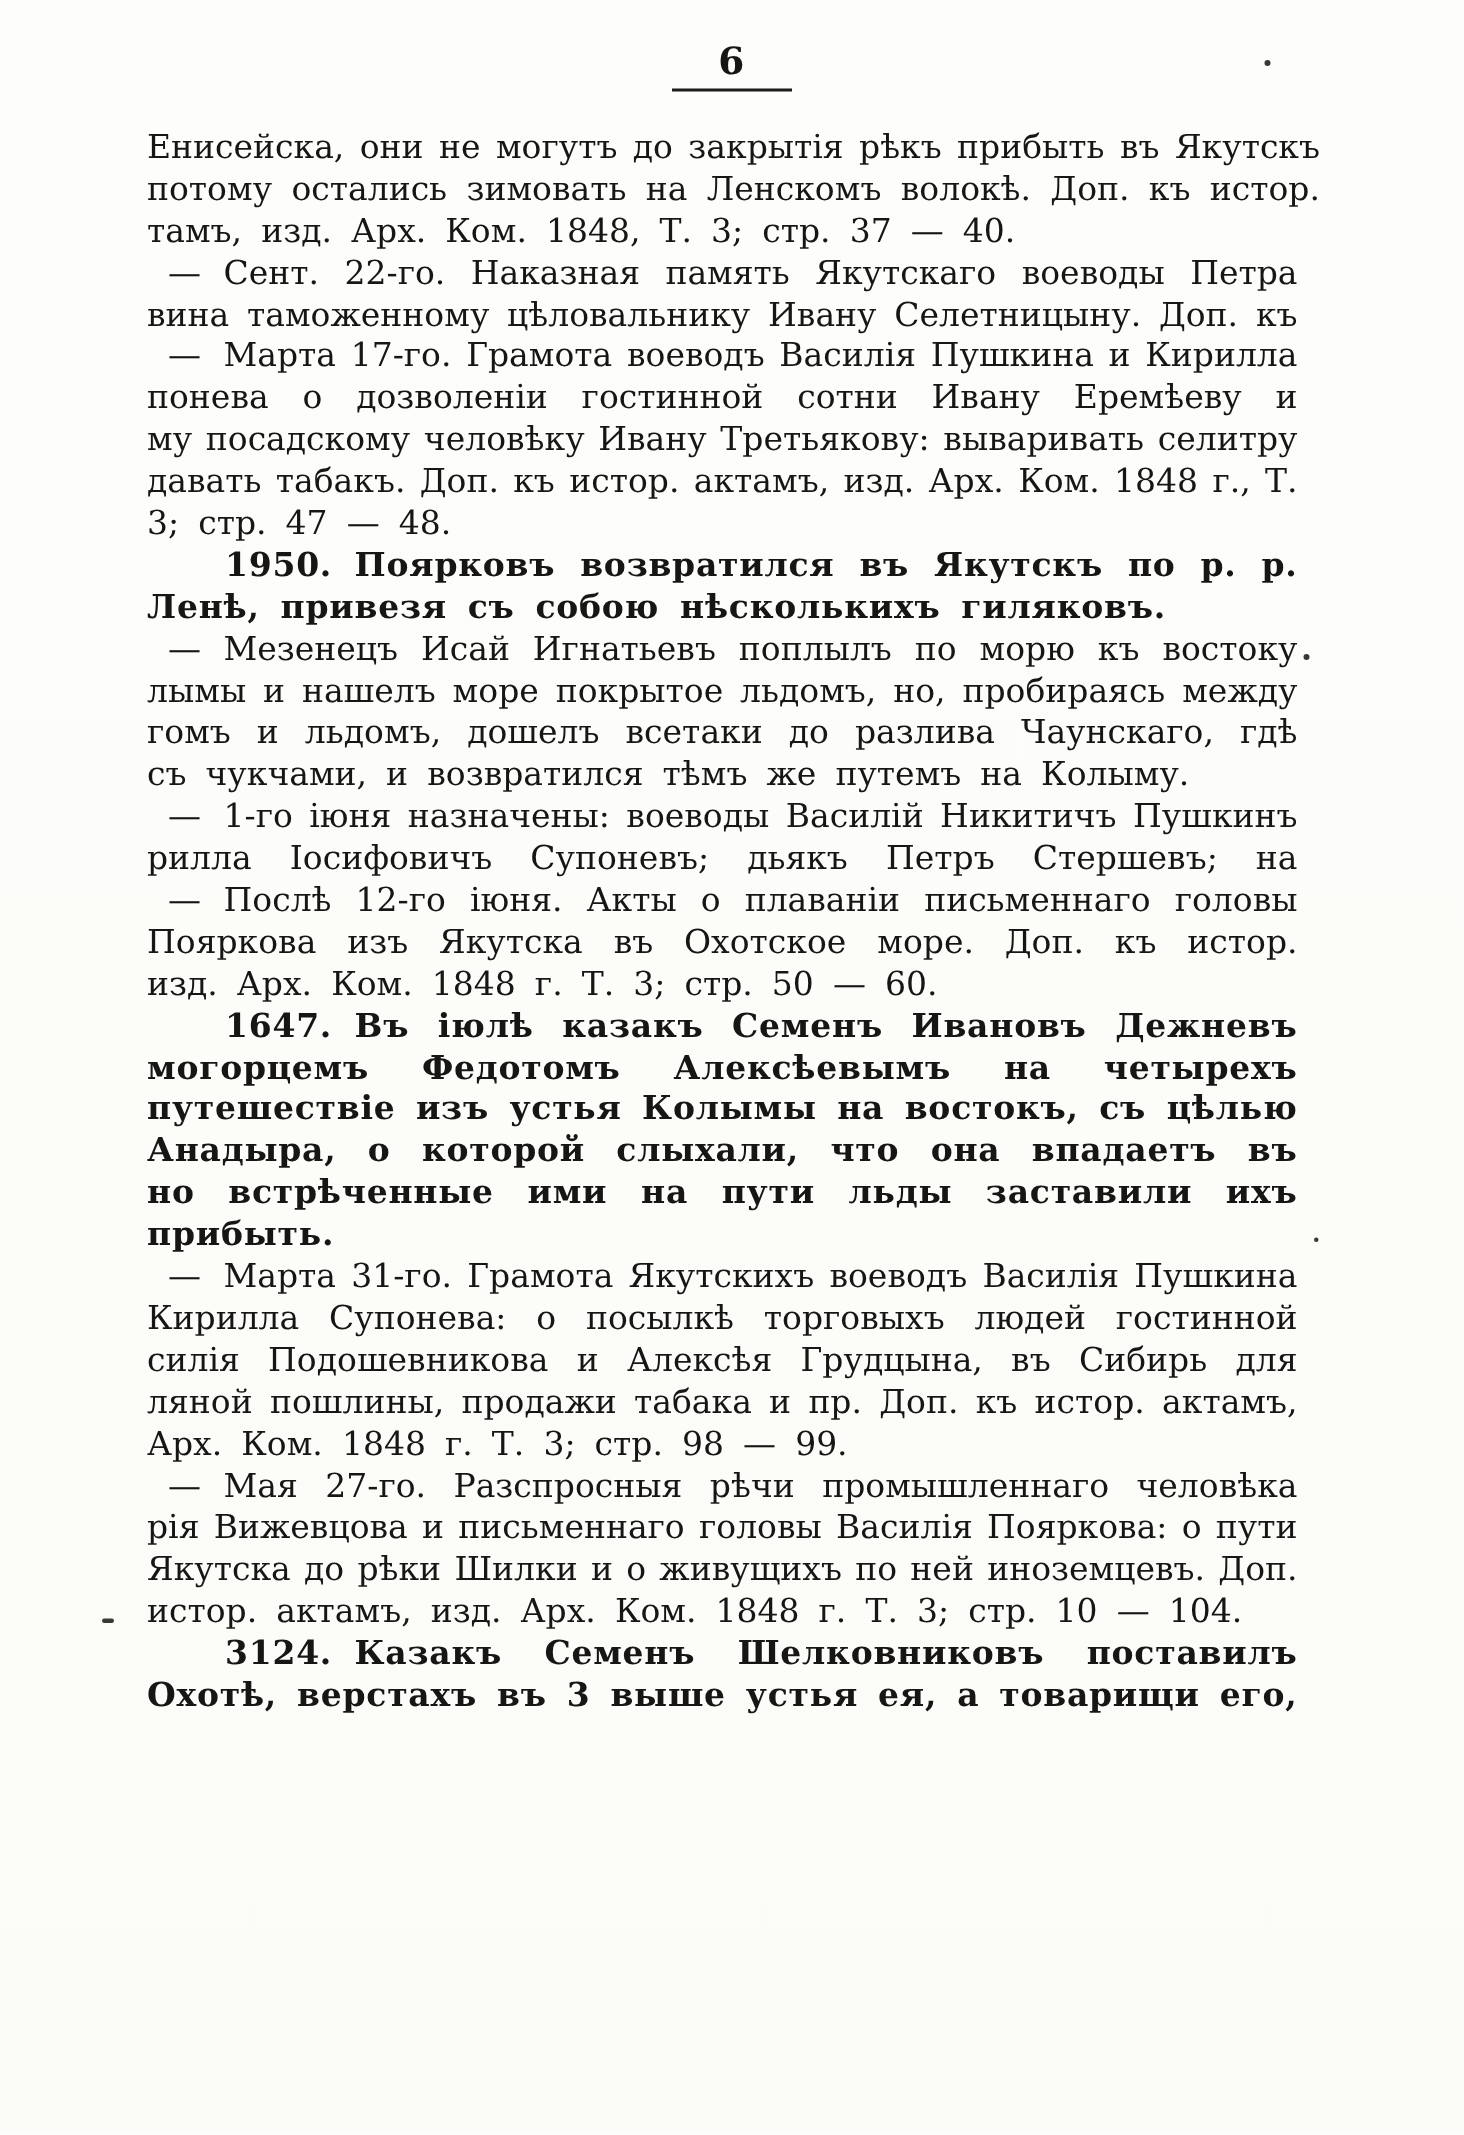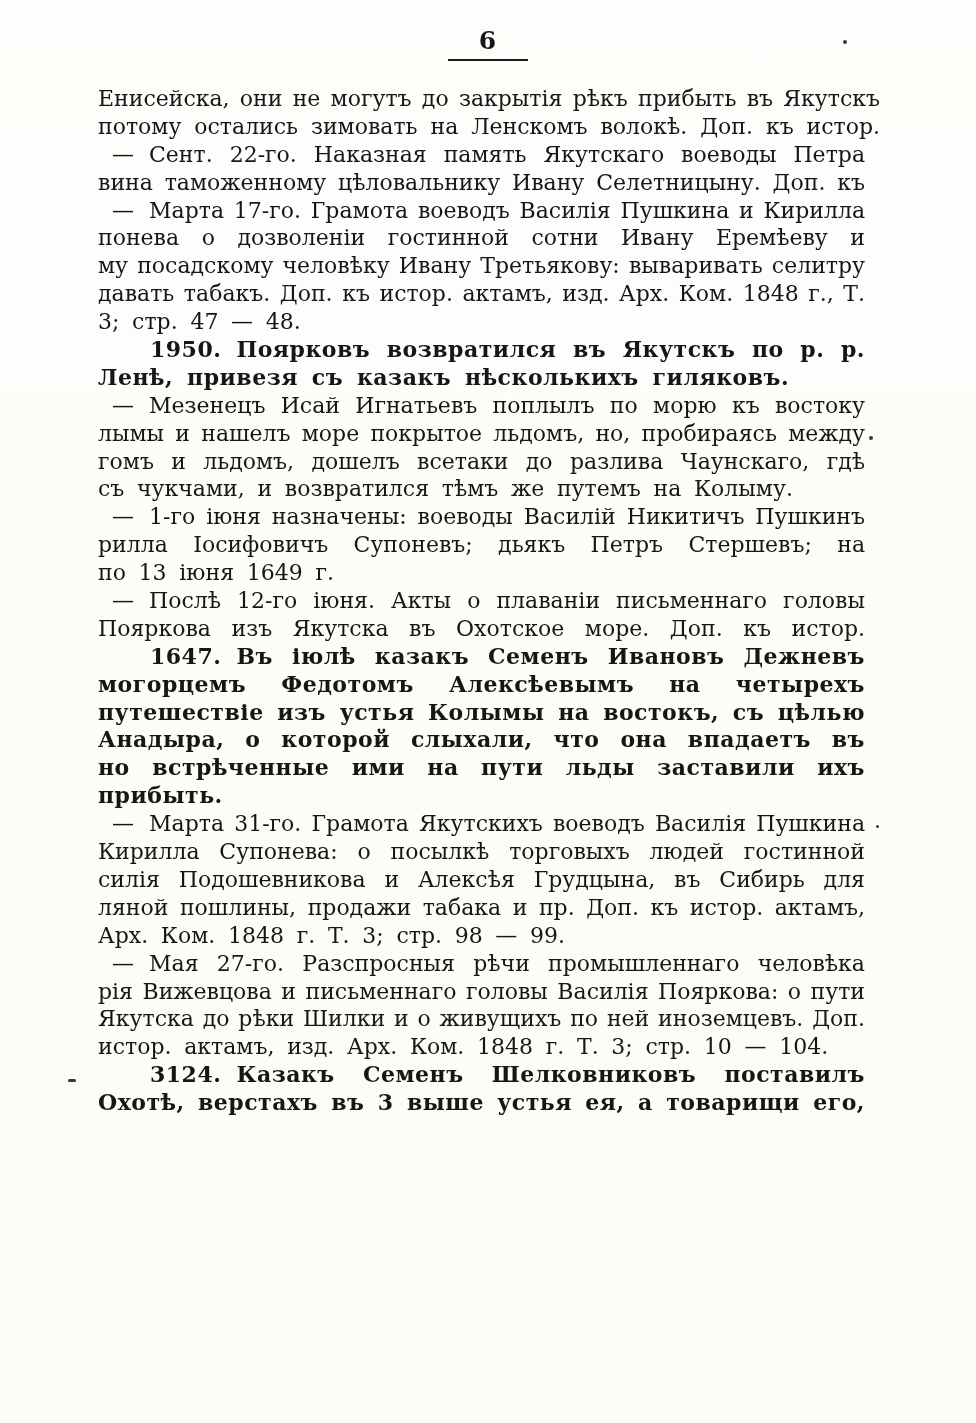--- a/index.html
+++ b/index.html
@@ -49,50 +49,51 @@
 
 <header class="page-header">
   <div class="page-number">6</div>
   <div class="page-number-rule"></div>
 </header>
 
 <main class="text-block" id="text-block">
     <div class="para plain">
       <div class="line first"><span>Енисейска, они не могутъ до закрытія рѣкъ прибыть въ Якутскъ и</span></div>
       <div class="line">потому остались зимовать на Ленскомъ волокѣ. Доп. къ истор. ак-</div>
+      <div class="line last">тамъ, изд. Арх. Ком. 1848, Т. 3; стр. 37 — 40.</div>
     </div>
     <div class="para dash">
       <div class="line first"><span class="dash">—</span><span>Сент. 22-го. Наказная память Якутскаго воеводы Петра Голо-</span></div>
       <div class="line">вина таможенному цѣловальнику Ивану Селетницыну. Доп. къ истор.</div>
     </div>
     <div class="para dash">
       <div class="line first"><span class="dash">—</span><span>Марта 17-го. Грамота воеводъ Василія Пушкина и Кирилла Су-</span></div>
       <div class="line">понева о дозволеніи гостинной сотни Ивану Еремѣеву и Ярославско-</div>
       <div class="line">му посадскому человѣку Ивану Третьякову: вываривать селитру и про-</div>
       <div class="line">давать табакъ. Доп. къ истор. актамъ, изд. Арх. Ком. 1848 г., Т.</div>
       <div class="line last">3; стр. 47 — 48.</div>
     </div>
     <div class="para year">
       <div class="line first"><b class="year">1950.</b><span>Поярковъ возвратился въ Якутскъ по р. р. Маѣ, Алдану и</span></div>
-      <div class="line last">Ленѣ, привезя съ казакъ нѣсколькихъ гиляковъ.</div>
+      <div class="line last">Ленѣ, привезя съ собою нѣсколькихъ гиляковъ.</div>
     </div>
     <div class="para dash">
       <div class="line first"><span class="dash">—</span><span>Мезенецъ Исай Игнатьевъ поплылъ по морю къ востоку отъ Ко-</span></div>
       <div class="line">лымы и нашелъ море покрытое льдомъ, но, пробираясь между бере-</div>
       <div class="line">гомъ и льдомъ, дошелъ всетаки до разлива Чаунскаго, гдѣ торговалъ</div>
       <div class="line last">съ чукчами, и возвратился тѣмъ же путемъ на Колыму.</div>
     </div>
     <div class="para dash">
       <div class="line first"><span class="dash">—</span><span>1-го іюня назначены: воеводы Василій Никитичъ Пушкинъ и Ки-</span></div>
       <div class="line">рилла Іосифовичъ Супоневъ; дьякъ Петръ Стершевъ; на должностяхъ</div>
-      <div class="line last">по 13 іюня 1649 г.</div>
     </div>
     <div class="para dash">
       <div class="line first"><span class="dash">—</span><span>Послѣ 12-го іюня. Акты о плаваніи письменнаго головы Василія</span></div>
       <div class="line">Пояркова изъ Якутска въ Охотское море. Доп. къ истор. актамъ,</div>
+      <div class="line last">изд. Арх. Ком. 1848 г. Т. 3; стр. 50 — 60.</div>
     </div>
     <div class="para year">
       <div class="line first"><b class="year">1647.</b><span>Въ іюлѣ казакъ Семенъ Ивановъ Дежневъ вмѣстѣ съ хол-</span></div>
       <div class="line">могорцемъ Федотомъ Алексѣевымъ на четырехъ кочахъ предприняли</div>
       <div class="line">путешествіе изъ устья Колымы на востокъ, съ цѣлью достигнуть р.</div>
       <div class="line">Анадыра, о которой слыхали, что она впадаетъ въ Ледовитое море,</div>
       <div class="line">но встрѣченные ими на пути льды заставили ихъ возвратиться безъ</div>
       <div class="line last">прибыть.</div>
     </div>
     <div class="para dash">

